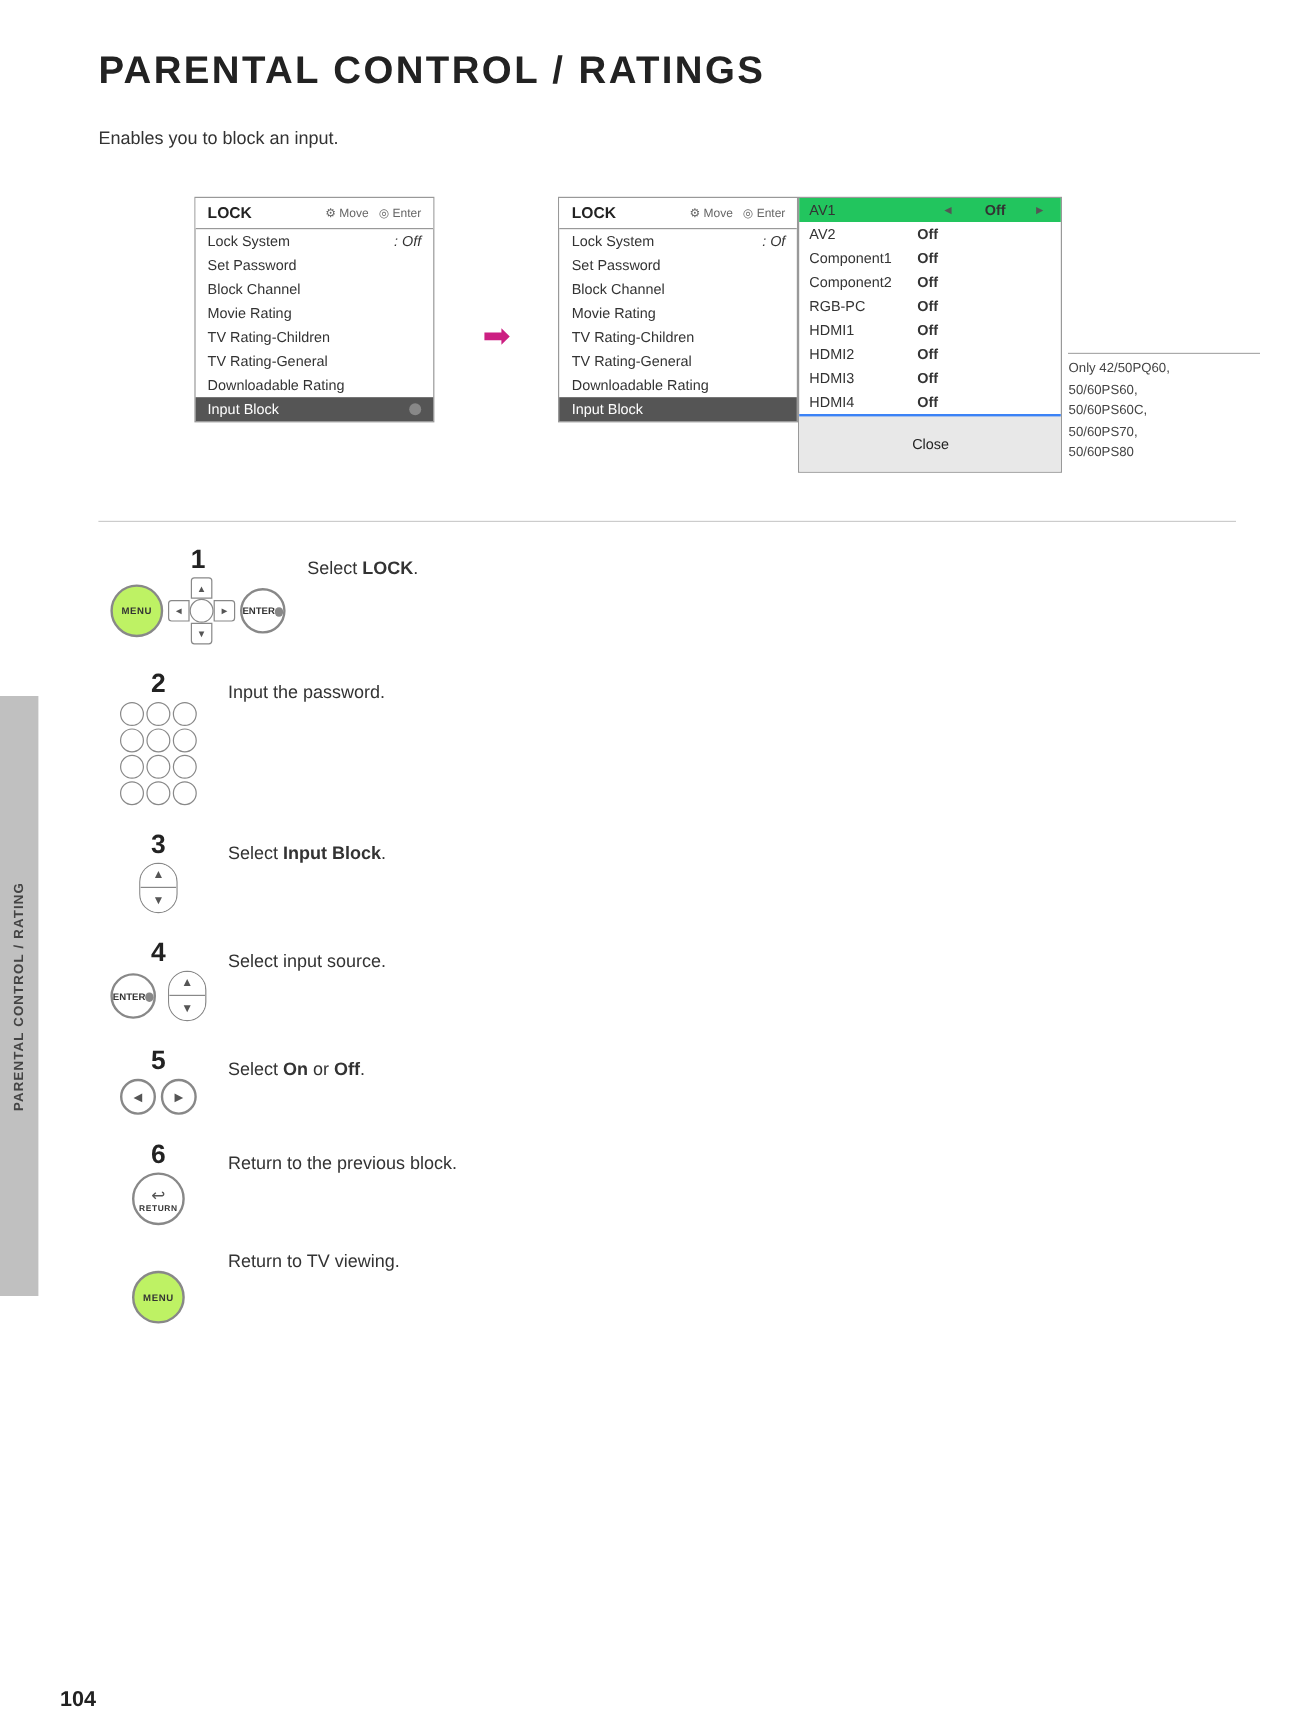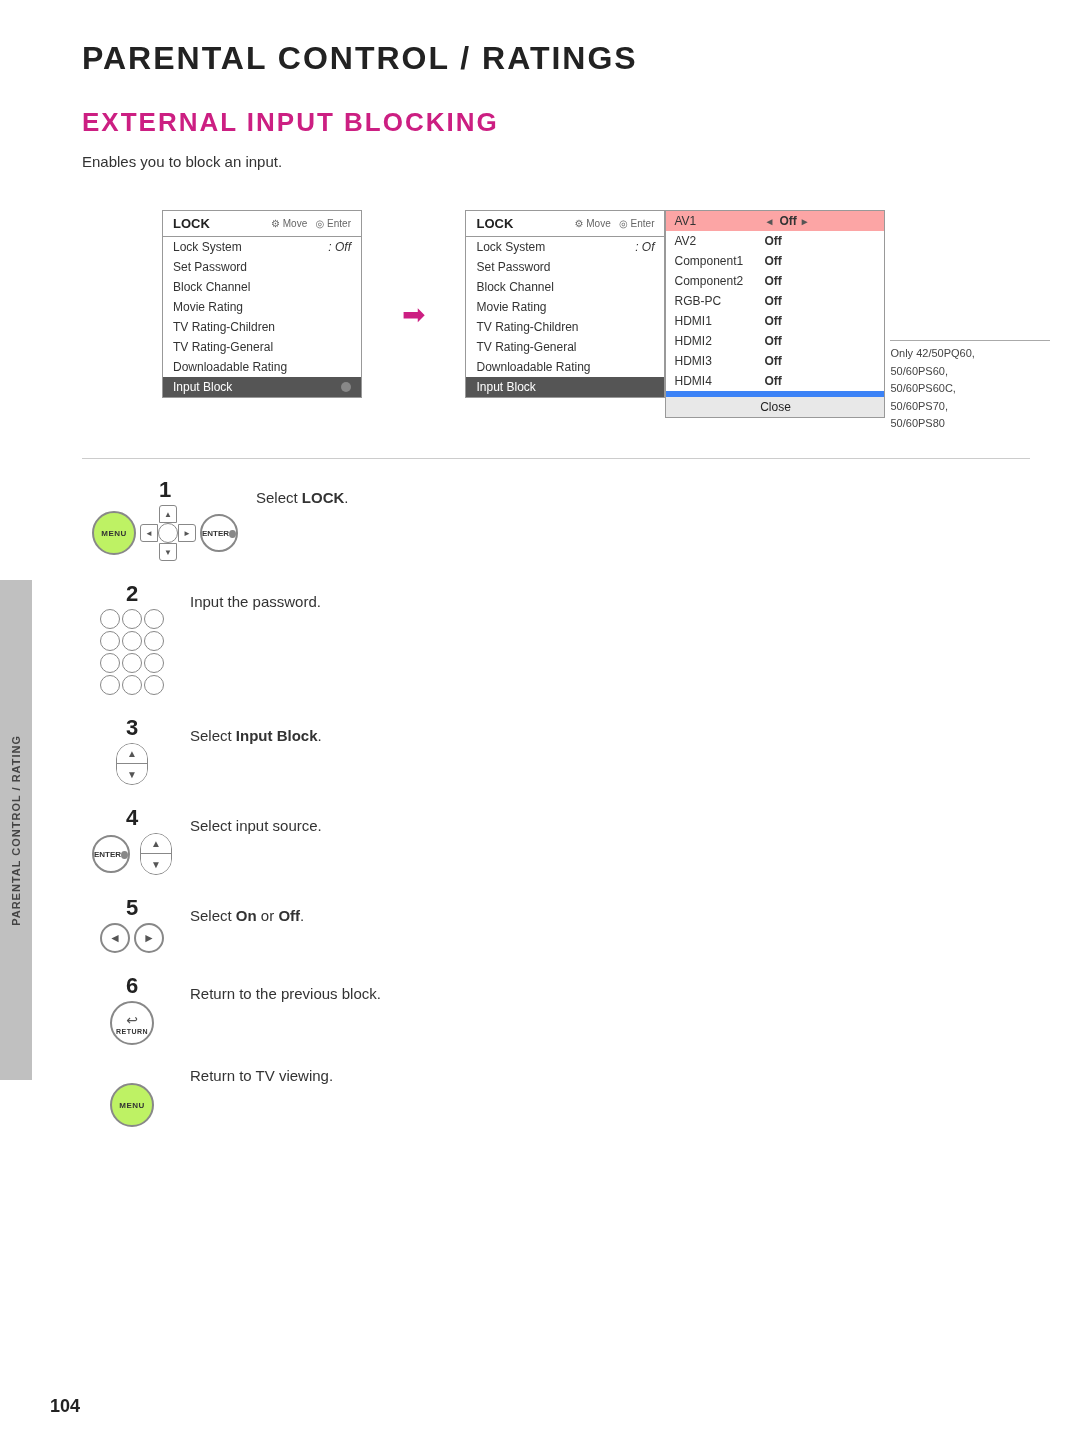--- a/index.html
+++ b/index.html
@@ -162,26 +162,27 @@
     }
     .nav-arrow {
       font-size: 10px;
       color: #555;
     }
     .submenu-row .off-val {
       font-weight: bold;
       font-size: 12px;
     }
     .submenu-row.active-row {
-      background: #fca5a5;
+      background: #22c55e;
+      justify-content: space-between;
     }
     .close-btn {
       text-align: center;
-      padding: 3px;
-      border-top: 6px solid #3b82f6;
+      padding: 16px;
+      border-top: 2px solid #3b82f6;
       font-size: 12px;
       background: #e8e8e8;
       cursor: pointer;
     }
 
     
     .h-divider {
       border: none;
       border-top: 1px solid #ccc;
       margin: 10px 0 20px 0;
@@ -367,21 +368,21 @@
       padding-top: 8px;
       line-height: 1.5;
     }
     .step-text b {
       font-weight: bold;
     }
 
     
     .page-number {
       position: absolute;
-      bottom: 22px;
+      bottom: 12px;
       left: 50px;
       font-size: 18px;
       font-weight: bold;
       color: #222;
     }
 
     
     .updown-btn {
       display: flex;
       flex-direction: column;
@@ -409,21 +410,20 @@
 <body>
 
 <div class="sidebar">
   <span class="sidebar-text">PARENTAL CONTROL / RATING</span>
 </div>
 
 <div class="main">
 
   <h1 class="page-title">PARENTAL CONTROL / RATINGS</h1>
 
-  <h2 class="section-title">EXTERNAL INPUT BLOCKING</h2>
 
   <p class="description">Enables you to block an input.</p>
 
   <div class="diagram-area">
 
     <div class="menu-box">
       <div class="menu-header">
         <span class="menu-header-title">LOCK</span>
         <span class="menu-header-nav">
           <span style="font-size:10px;">⚙</span> Move &nbsp; ◎ Enter

